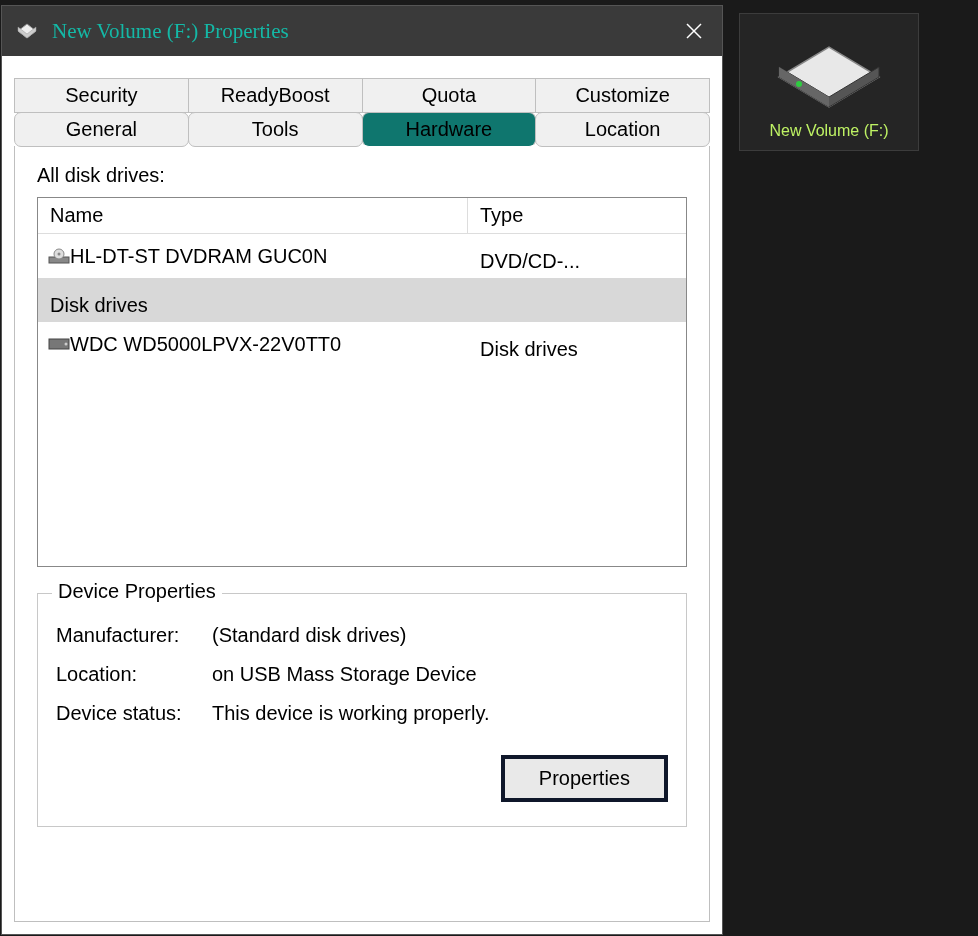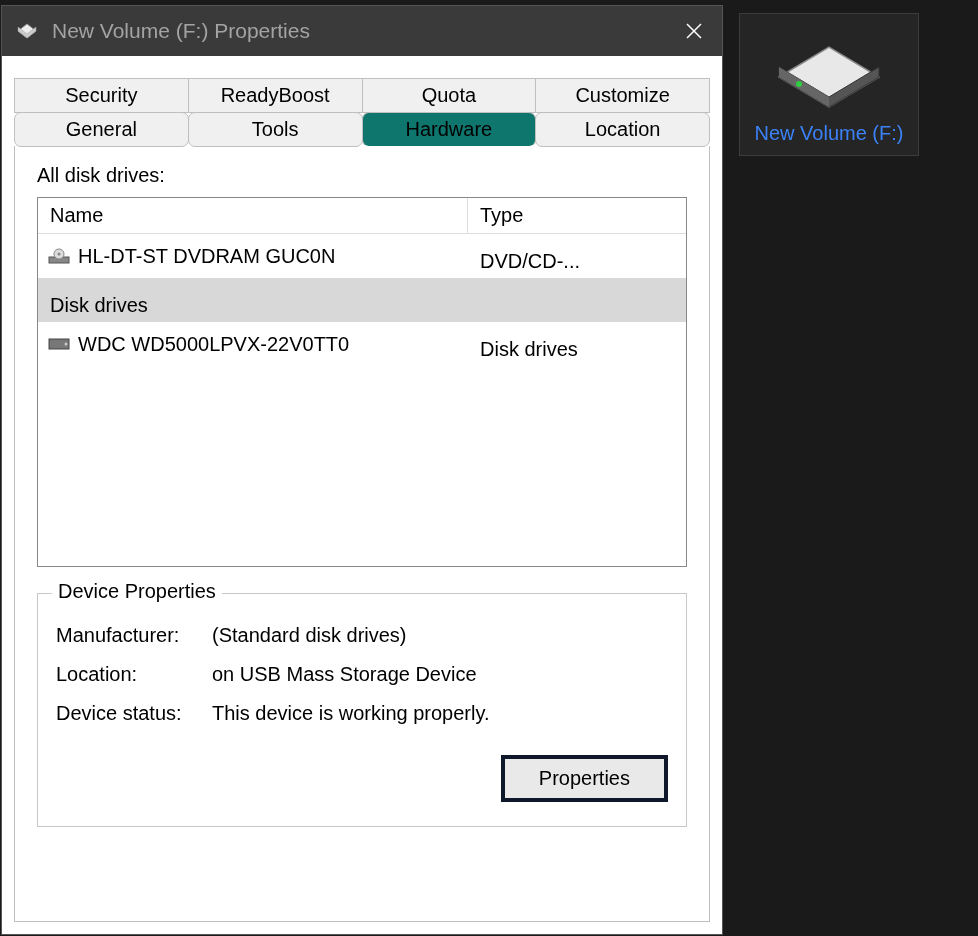--- a/index.html
+++ b/index.html
@@ -18,25 +18,26 @@
     width: 720px;
     height: 928px;
     background: #fff;
     display: flex;
     flex-direction: column;
     box-shadow: 0 0 0 1px #555;
   }
   .titlebar {
     height: 50px;
     background: #3a3a3a;
-    color: #a3a3a3;
+    color: #14b8a6;
     display: flex;
     align-items: center;
     padding-left: 14px;
     position: relative;
+    font-family: Liberation Serif, serif;
   }
   .titlebar-icon {
     width: 22px; height: 22px;
     margin-right: 14px;
     display:flex;align-items:center;justify-content:center;
   }
   .titlebar-title {
     font-size: 21px;
     font-weight: 400;
   }
@@ -113,21 +114,21 @@
     align-items:center;
     padding:3px 0;
     cursor:pointer;
   }
   .lv-row.selected {
     background:#d8d8d8;
   }
   .lv-row .cell { padding:2px 8px; }
   .lv-row .cell-name {
     flex:0 0 430px;
-    display:flex;align-items:center;gap:8px;
+    display:flex;align-items:center;
     padding-left:10px;
   }
   .lv-row .cell-type { flex:1; padding-left:12px;margin-top:11px; }
   .device-icon {
     width:22px;height:18px;display:flex;align-items:center;justify-content:center;
   }
   .groupbox {
     margin-top:26px;
     border:1px solid #c8c8c8;
     padding:30px 18px 24px 18px;
@@ -157,22 +158,22 @@
     padding:8px 34px;
     cursor:pointer;
   }
   
   .desktop-item {
     position:absolute;
     left:740px;
     top:14px;
     width:178px;
     text-align:center;
-    color:#3b82f6;
-    font-size:20px;
+    color:#bef264;
+    font-size:16px;
     padding:8px 4px 10px 4px;
     background:rgba(255,255,255,0.05);
     outline:1px solid rgba(255,255,255,0.15);
     cursor:pointer;
   }
   .desktop-item svg { display:block;margin:0 auto 10px auto; }
 </style>
 </head>
 <body>
 

